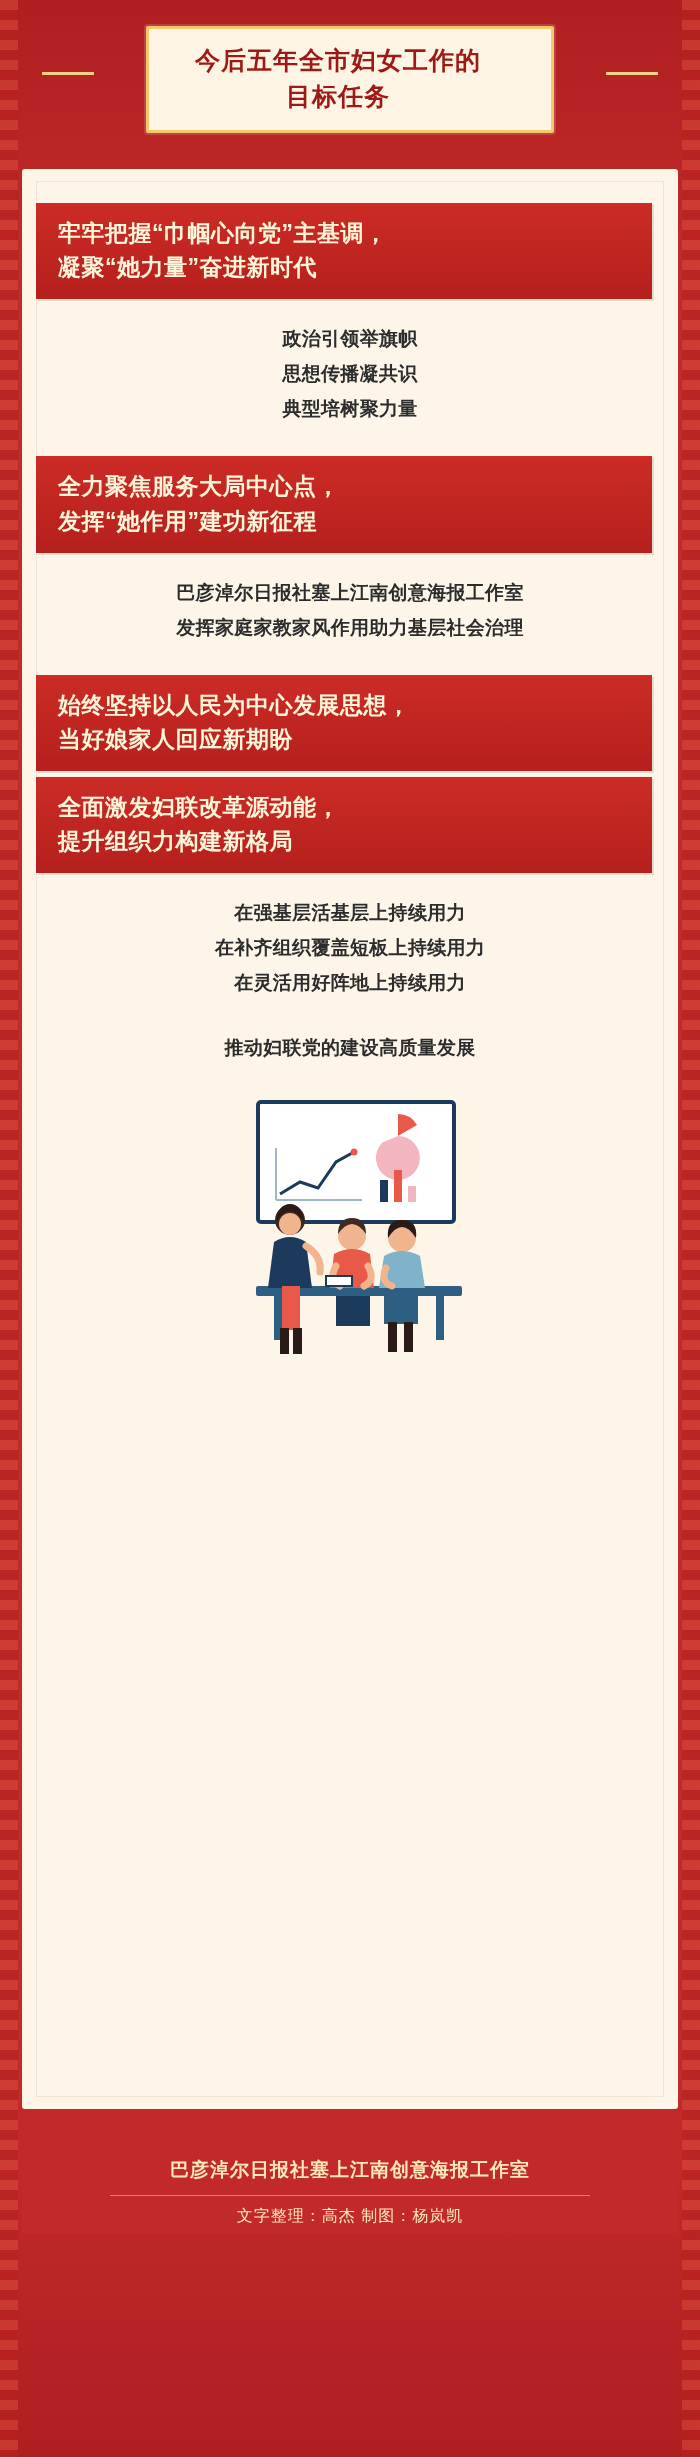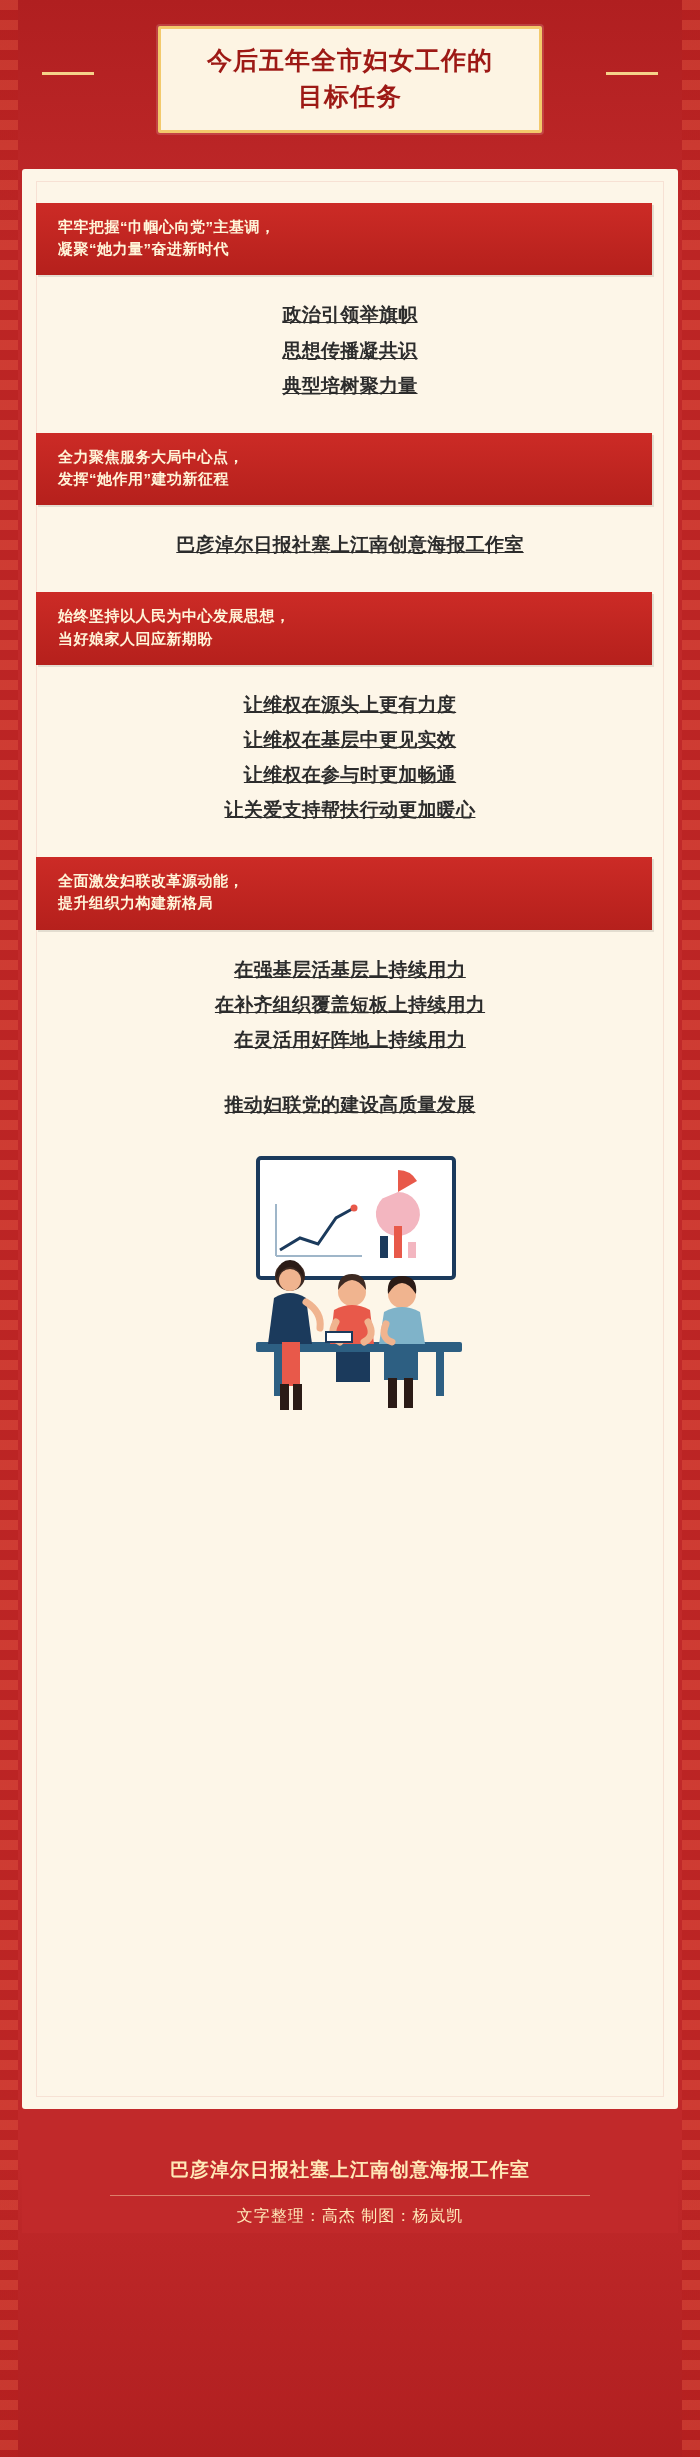--- a/index.html
+++ b/index.html
@@ -36,21 +36,21 @@
   
   .header {
     position: relative;
     padding: 26px 0 18px 0;
     text-align: center;
   }
   .title-box {
     display: inline-block;
     background: #fdf4e3;
     border: 3px solid #f3c96b;
-    padding: 14px 46px 16px 46px;
+    padding: 14px 70px 16px 46px;
     border-radius: 2px;
     box-shadow: 0 0 0 2px rgba(255,255,255,.15);
   }
   .title-box .t-line {
     color: #9d1915;
     font-size: 25px;
     font-weight: bold;
     line-height: 1.42;
     letter-spacing: 1px;
     white-space: nowrap;
@@ -84,21 +84,21 @@
   }
 
   .section { margin-bottom: 6px; }
 
   .banner {
     position: relative;
     margin: 0 26px 0 14px;
     background: linear-gradient(180deg, #cc2b26 0%, #b5201c 100%);
     color: #fff5d9;
     padding: 13px 18px 15px 22px;
-    font-size: 15px;
+    font-size: 23px;
     font-weight: bold;
     line-height: 1.48;
     letter-spacing: .5px;
     box-shadow: 2px 2px 0 rgba(0,0,0,.10);
   }
   .banner::after {
     content: "";
     position: absolute;
     right: -16px;
     top: 0;
@@ -113,21 +113,20 @@
   .points {
     margin: 22px 0 30px 0;
     text-align: center;
     color: #2c2c2c;
   }
   .points .pt {
     font-size: 19px;
     font-weight: bold;
     line-height: 1.85;
     letter-spacing: .3px;
-    text-decoration: underline;
   }
 
   
   .illus-wrap {
     margin-top: 10px;
     text-align: center;
   }
 
   
   .footer {
@@ -189,33 +188,28 @@
       </div>
     </div>
 
     <div class="section">
       <div class="banner">
         <span class="bl">全力聚焦服务大局中心点，</span>
         <span class="bl">发挥“她作用”建功新征程</span>
       </div>
       <div class="points">
         <div class="pt">巴彦淖尔日报社塞上江南创意海报工作室</div>
+        <div class="pt">发挥家庭家教家风作用助力基层社会治理</div>
       </div>
     </div>
 
     <div class="section">
       <div class="banner">
         <span class="bl">始终坚持以人民为中心发展思想，</span>
         <span class="bl">当好娘家人回应新期盼</span>
-      </div>
-      <div class="points">
-        <div class="pt">让维权在源头上更有力度</div>
-        <div class="pt">让维权在基层中更见实效</div>
-        <div class="pt">让维权在参与时更加畅通</div>
-        <div class="pt">让关爱支持帮扶行动更加暖心</div>
       </div>
     </div>
 
     <div class="section">
       <div class="banner">
         <span class="bl">全面激发妇联改革源动能，</span>
         <span class="bl">提升组织力构建新格局</span>
       </div>
       <div class="points">
         <div class="pt">在强基层活基层上持续用力</div>

